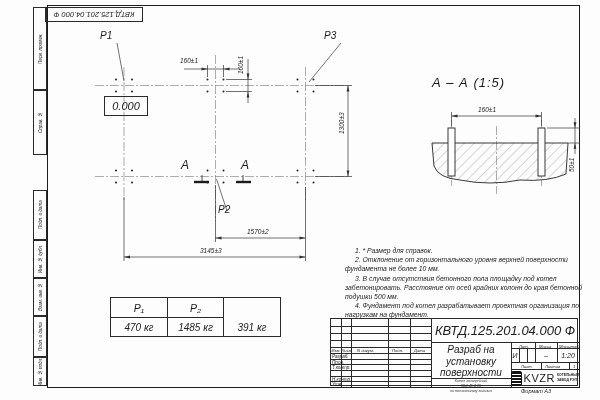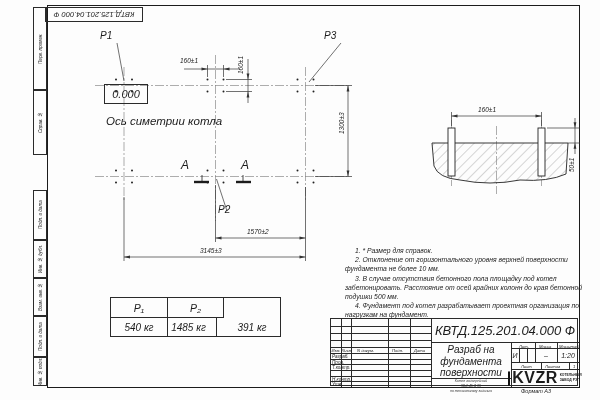--- a/index.html
+++ b/index.html
@@ -128,30 +128,30 @@
       <line x1="139" y1="157" x2="154" y2="157" stroke="#1c1c1c" stroke-width="2.4"></line>
       <line x1="147" y1="150" x2="147" y2="157" stroke="#1c1c1c" stroke-width="0.8"></line>
       <line x1="181" y1="157" x2="196" y2="157" stroke="#1c1c1c" stroke-width="2.4"></line>
       <line x1="188" y1="150" x2="188" y2="157" stroke="#1c1c1c" stroke-width="0.8"></line>
     </g>
   </svg>
 
   <div class="plabel" style="left:100px;top:30px;">P1</div>
   <div class="plabel" style="left:324px;top:30px;">P3</div>
   <div class="plabel" style="left:218px;top:204px;">P2</div>
-  <div class="abs" style="left:104px;top:84px;width:42px;height:18px;border:0.8px solid #2a2a2a;display:flex;align-items:center;justify-content:center;font-size:11px;font-style:italic;">0.000</div>
-  <div class="abs it" style="left:106px;top:115px;font-size:11.5px;white-space:nowrap;">Ось симетрии котла</div>
+  <div class="abs" style="left:104px;top:96px;width:42px;height:18px;border:0.8px solid #2a2a2a;display:flex;align-items:center;justify-content:center;font-size:11px;font-style:italic;">0.000</div>
   <div class="abs it" style="left:181px;top:158px;font-size:12px;">А</div>
   <div class="abs it" style="left:241px;top:158px;font-size:12px;">А</div>
   <div class="dim" style="left:180px;top:57px;">160±1</div>
   <div class="dim rot" style="left:237px;top:74px;width:22px;">160±1</div>
   <div class="dim rot" style="left:338px;top:134px;width:26px;">1300±3</div>
   <div class="dim" style="left:247px;top:228px;">1570±2</div>
   <div class="dim" style="left:200px;top:247px;">3145±3</div>
 
+  <div class="abs it" style="left:432px;top:75px;font-size:13px;letter-spacing:1px;white-space:nowrap;">А – А (1:5)</div>
   <svg class="abs" style="left:420px;top:68px;" width="180" height="132" viewBox="0 0 180 132">
     <defs>
       <pattern id="hatch" width="7" height="7" patternTransform="rotate(45)" patternUnits="userSpaceOnUse">
         <line x1="0" y1="0" x2="0" y2="7" stroke="#8a8a8a" stroke-width="0.7"></line>
       </pattern>
     </defs>
     <line class="cl" x1="31.5" y1="52" x2="31.5" y2="118"></line>
     <line class="cl" x1="121.5" y1="52" x2="121.5" y2="118"></line>
     <line class="cl" x1="76.5" y1="58" x2="76.5" y2="126"></line>
     <path d="M12,75 L148,75 L146,106 Q128,114 100,112 Q70,118 40,112 Q18,110 14,98 Z" fill="url(#hatch)" stroke="#222" stroke-width="0.9"></path>
@@ -169,22 +169,22 @@
     <line class="ln" x1="155" y1="50" x2="155" y2="86"></line>
     <polygon class="ar" points="155,60 153.6,54.2 156.4,54.2"></polygon>
       <polygon class="ar" points="155,75 153.6,80.8 156.4,80.8"></polygon>
   </svg>
   <div class="dim" style="left:478px;top:106px;">160±1</div>
   <div class="dim rot" style="left:568px;top:172px;width:20px;">50±1</div>
 
   <div class="abs" style="left:110px;top:297px;width:171px;height:40px;border:0.9px solid #2a2a2a;box-sizing:border-box;">
     <div class="cell it" style="left:0;top:0;width:57px;height:20px;border-right:0.9px solid #2a2a2a;border-bottom:0.9px solid #2a2a2a;font-size:10.5px;">P₁</div>
     <div class="cell it" style="left:57px;top:0;width:56px;height:20px;border-right:0.9px solid #2a2a2a;border-bottom:0.9px solid #2a2a2a;font-size:10.5px;">P₂</div>
-    <div class="cell it" style="left:0;top:20px;width:57px;height:18px;border-right:0.9px solid #2a2a2a;font-size:10px;">540 кг</div>
-    <div class="cell it" style="left:50px;top:20px;width:56px;height:18px;border-right:0.9px solid #2a2a2a;font-size:10px;">1485 кг</div>
+    <div class="cell it" style="left:0;top:20px;width:57px;height:18px;border-right:0.9px solid #2a2a2a;font-size:10px;">470 кг</div>
+    <div class="cell it" style="left:57px;top:20px;width:56px;height:18px;border-right:0.9px solid #2a2a2a;font-size:10px;">1485 кг</div>
     <div class="cell it" style="left:113px;top:20px;width:56px;height:18px;font-size:10px;">391 кг</div>
   </div>
 
   <div class="abs it" style="left:345px;top:246px;width:238px;font-size:6.8px;line-height:1.35;color:#222;">
     <p class="note-p">1. * Размер для справок.</p>
     <p class="note-p">2. Отклонение от горизонтального уровня верхней поверхности фундамента не более 10 мм.</p>
     <p class="note-p">3. В случае отсутствия бетонного пола площадку под котел забетонировать. Расстояние от осей крайних колонн до края бетонной подушки 500 мм.</p>
     <p class="note-p">4. Фундамент под котел разрабатывает проектная организация по нагрузкам на фундамент.</p>
   </div>
 
@@ -215,21 +215,21 @@
     <div class="tb-lbl" style="left:1px;top:40.5px;font-size:4.6px;">Пров.</div>
     <div class="tb-lbl" style="left:1px;top:46.1px;font-size:4.6px;">Т.контр.</div>
     <div class="tb-lbl" style="left:1px;top:57.5px;font-size:4.6px;">Н.контр.</div>
     <div class="tb-lbl" style="left:1px;top:63.1px;font-size:4.6px;">Утв.</div>
 
     <div class="tb-line" style="left:100px;top:0;width:0.8px;height:68px;"></div>
     <div class="cell it" style="left:100px;top:0;width:148px;height:23px;font-size:13px;white-space:nowrap;">КВТД.125.201.04.000  Ф</div>
     <div class="tb-line" style="left:100px;top:23px;width:148px;height:0.8px;"></div>
     <div class="abs it" style="left:100px;top:25px;width:80px;height:34px;text-align:center;font-size:10px;line-height:1.15;">
       <div>Разраб на</div>
-      <div>фундамента</div>
+      <div>установку</div>
       <div>поверхности</div>
     </div>
     <div class="tb-line" style="left:100px;top:59px;width:80px;height:0.8px;"></div>
     <div class="abs it" style="left:100px;top:60px;width:80px;text-align:center;font-size:3.4px;line-height:1.5;color:#333;">
       <div>Котел водогрейный</div>
       <div>КВ-1,45 Д (К)</div>
       <div>по техническому заданию</div>
     </div>
     <div class="tb-line" style="left:180px;top:23px;width:0.8px;height:45px;"></div>
 
@@ -248,21 +248,21 @@
 
     <div class="tb-line" style="left:210px;top:43px;width:0.8px;height:7px;"></div>
     <div class="tb-line" style="left:238px;top:43px;width:0.8px;height:7px;"></div>
     <div class="tb-lbl" style="left:190px;top:44.5px;">Лист</div>
     <div class="tb-lbl" style="left:214px;top:44.5px;">Листов</div>
     <div class="tb-lbl" style="left:242px;top:44.5px;">1</div>
     <div class="tb-line" style="left:180px;top:50px;width:68px;height:0.8px;"></div>
 
     <div class="abs" style="left:180px;top:50px;width:68px;height:18px;display:flex;align-items:center;justify-content:center;gap:2px;">
       <div style="width:9px;height:13px;background:repeating-linear-gradient(180deg,#111 0 2px,#fff 2px 3px);border:1px solid #111;border-radius:2px;"></div>
-      <div style="font-weight:bold;font-size:16px;letter-spacing:0.5px;">KVZR</div>
+      <div style="font-weight:normal;font-size:11px;letter-spacing:0.5px;">KVZR</div>
       <div style="font-size:3.4px;font-weight:bold;line-height:1.4;">
         <div>КОТЕЛЬНЫЙ</div>
         <div>ЗАВОД РЭП</div>
       </div>
     </div>
   </div>
 
   <div class="abs it" style="left:521px;top:388px;font-size:5.5px;">Формат А3</div>
 
 </div>

